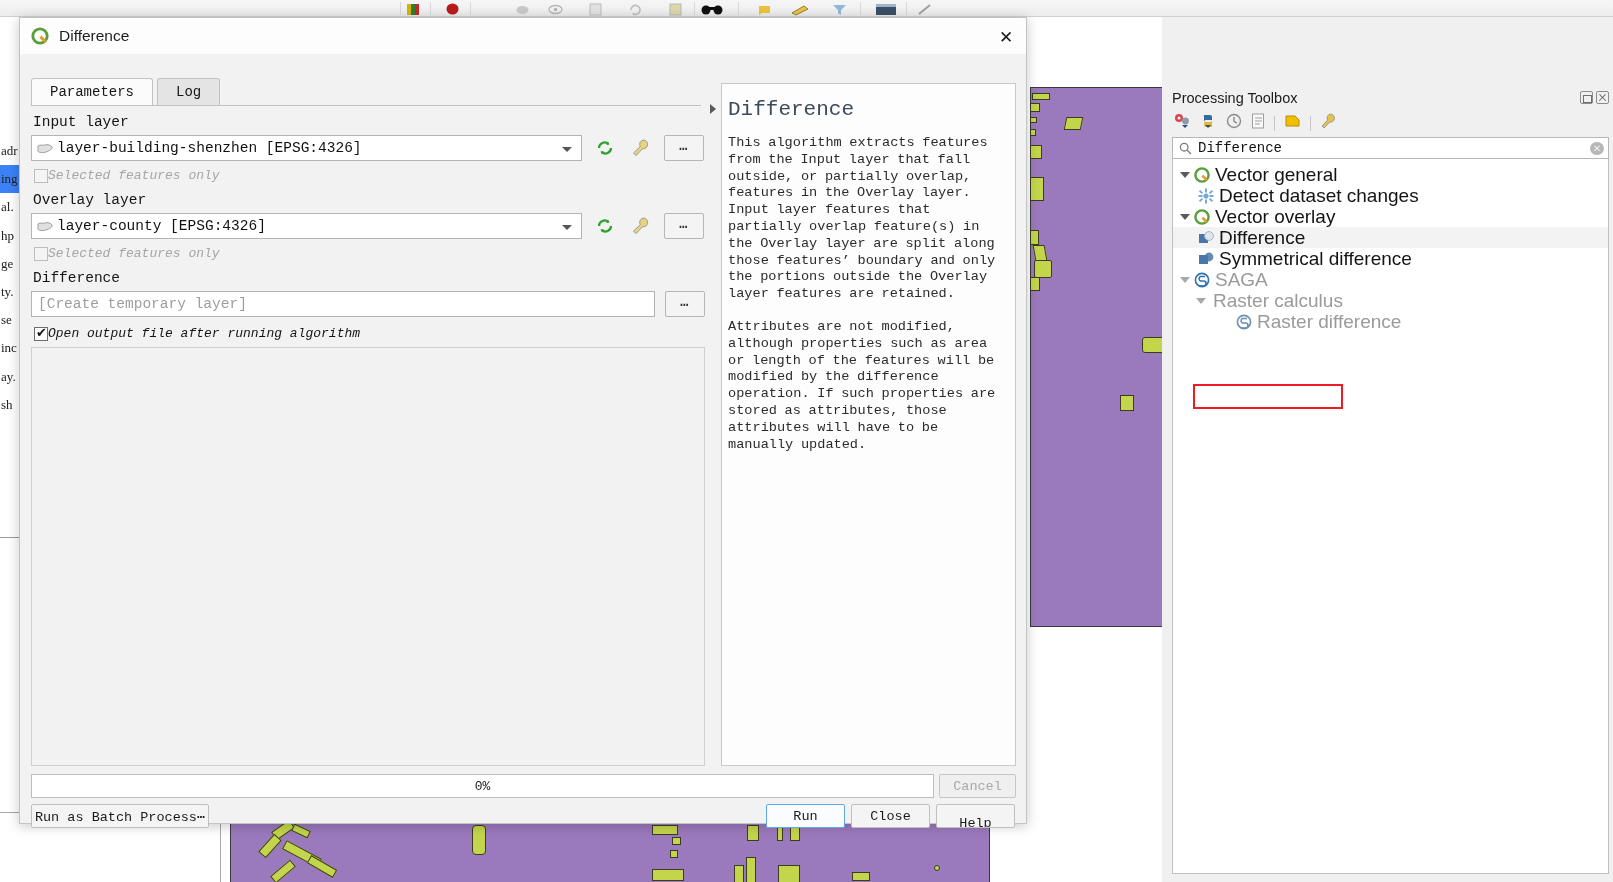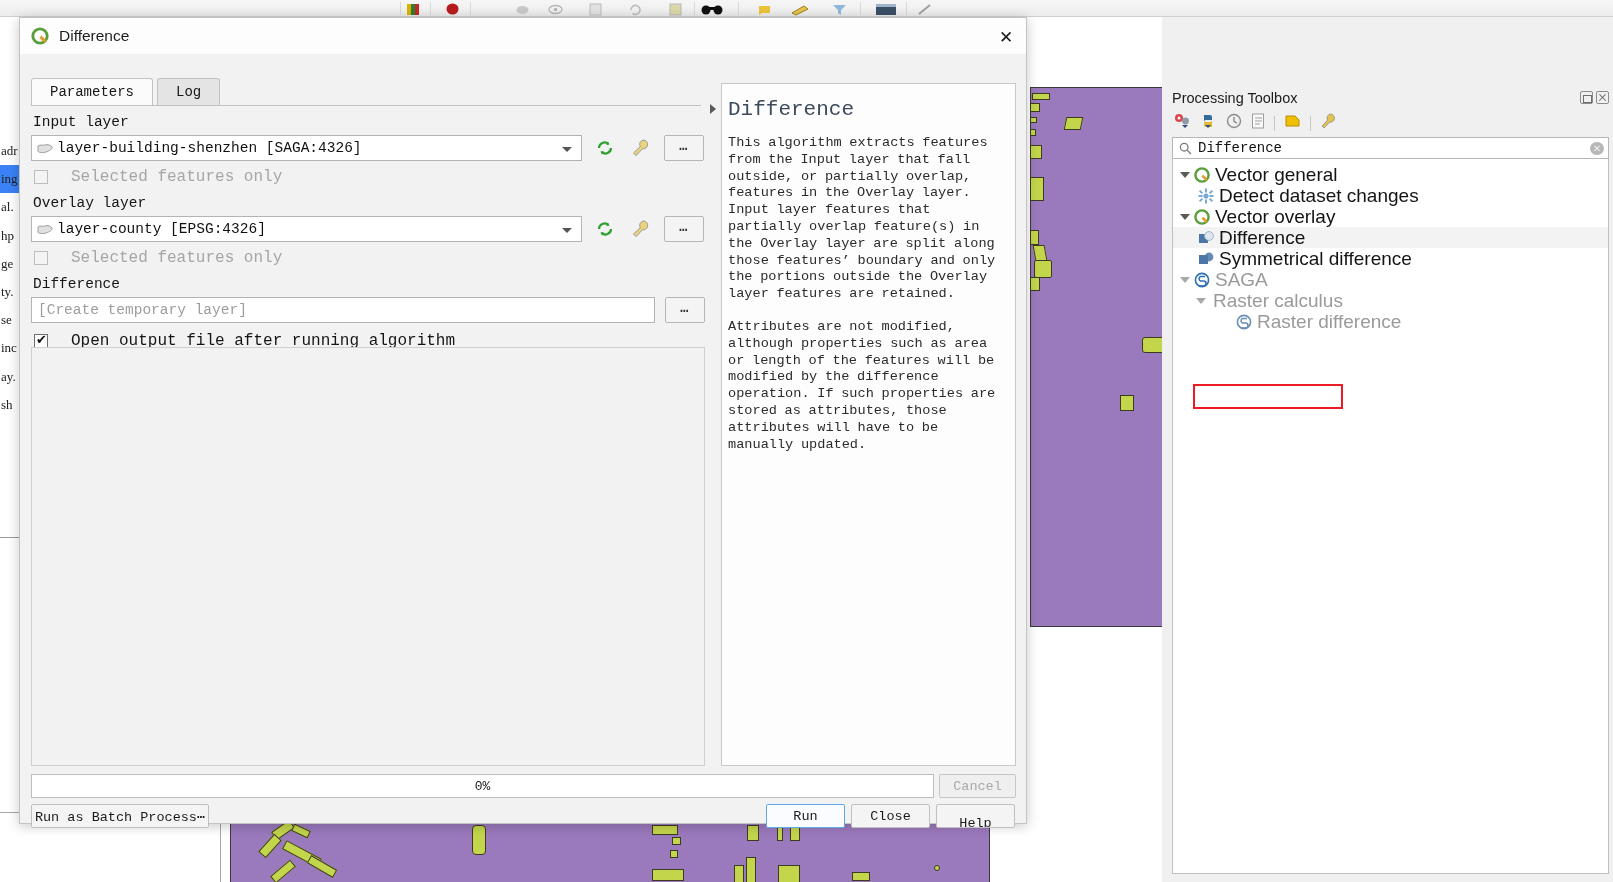--- a/index.html
+++ b/index.html
@@ -188,21 +188,21 @@
   .chk-row { display:flex; align-items:center; margin-top:7px; }
   .chkbox {
     width:14px; height:14px; border:1px solid #bdbdbd; background:#f4f4f4;
     margin-left:3px; position:relative;
   }
   .chkbox.on { border-color:#6e6e6e; background:#ffffff; }
   .chkbox.on::after {
     content:"✔"; position:absolute; left:1px; top:-3px; font-size:13px; color:#111;
   }
   .chk-label {
-    font-family:"Liberation Mono", monospace; font-size:16px; margin-left:23px; color:#a6a6a6;
+    font-family:"Liberation Mono", monospace; font-size:13px; margin-left:0; color:#a6a6a6;font-style:italic;
   }
   .chk-label.black { color:#151515; }
 
   .outfield {
     height:26px; background:#ffffff; border:1px solid #b4b4b4;
     display:flex; align-items:center;
   }
   .outfield .otxt {
     font-family:"Liberation Mono", monospace; font-size:14.5px; color:#9d9d9d; margin-left:6px;
   }
@@ -592,21 +592,21 @@
       <div class="params">
 
         <div class="plabel" style="margin-top:8px;">Input layer</div>
         <div class="combo-row">
           <div class="combo" style="width:551px;">
             <span class="layer-ico">
               <svg width="16" height="13" viewBox="0 0 16 13">
                   <path d="M1 3c2-2 5 0 7-1s6 0 7 2-3 4-6 5-9 1-8-2z" fill="#e0e0e0" stroke="#9e9e9e"></path>
                 </svg>
             </span>
-            <span class="ctxt">layer-building-shenzhen [SAGA:4326]</span>
+            <span class="ctxt">layer-building-shenzhen [EPSG:4326]</span>
             <span class="arrow"></span>
           </div>
           <span class="iconbtn" style="margin-left:10px;">
             <svg width="20" height="18" viewBox="0 0 20 18">
                 <path d="M4 9a5.5 5.5 0 0 1 9.4-3.9M16 9a5.5 5.5 0 0 1-9.4 3.9" fill="none" stroke="#2da02d" stroke-width="2.2"></path>
                 <path d="M13 2.5l1.5 3.2-3.4-.2z" fill="#2da02d"></path>
                 <path d="M7 15.5l-1.5-3.2 3.4.2z" fill="#2da02d"></path>
               </svg>
           </span>
           <span class="iconbtn" style="margin-left:10px;">

